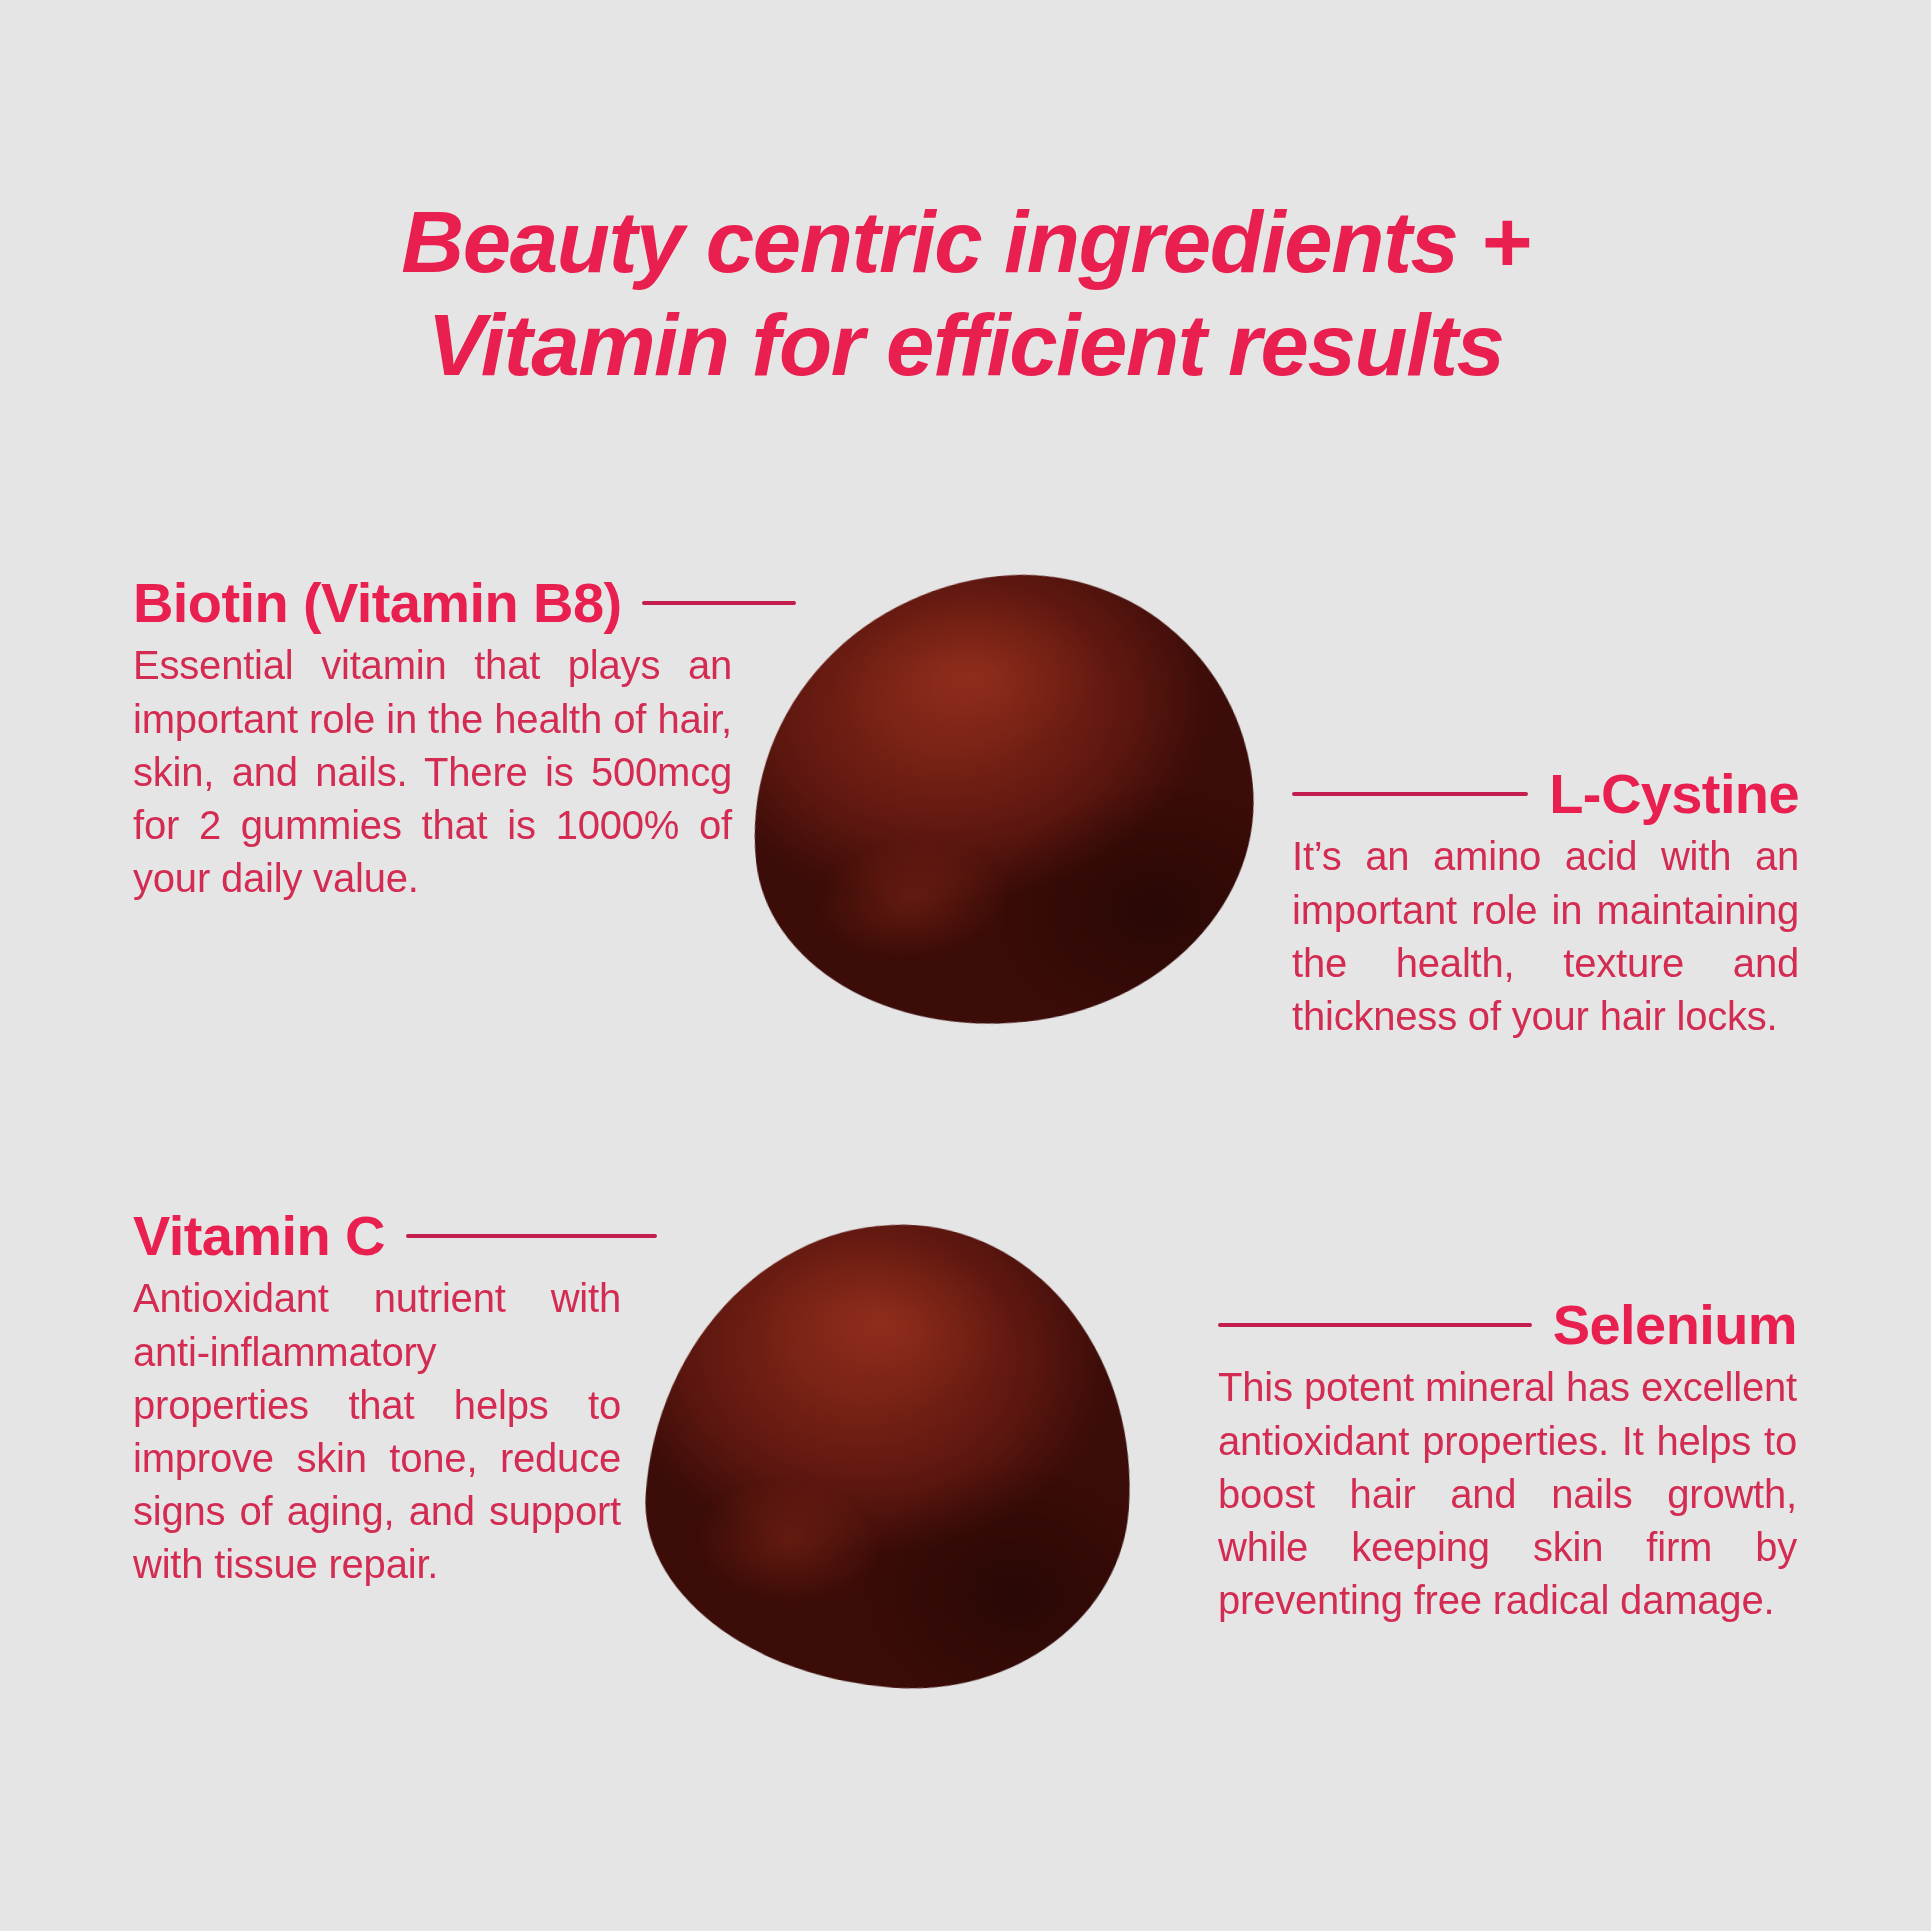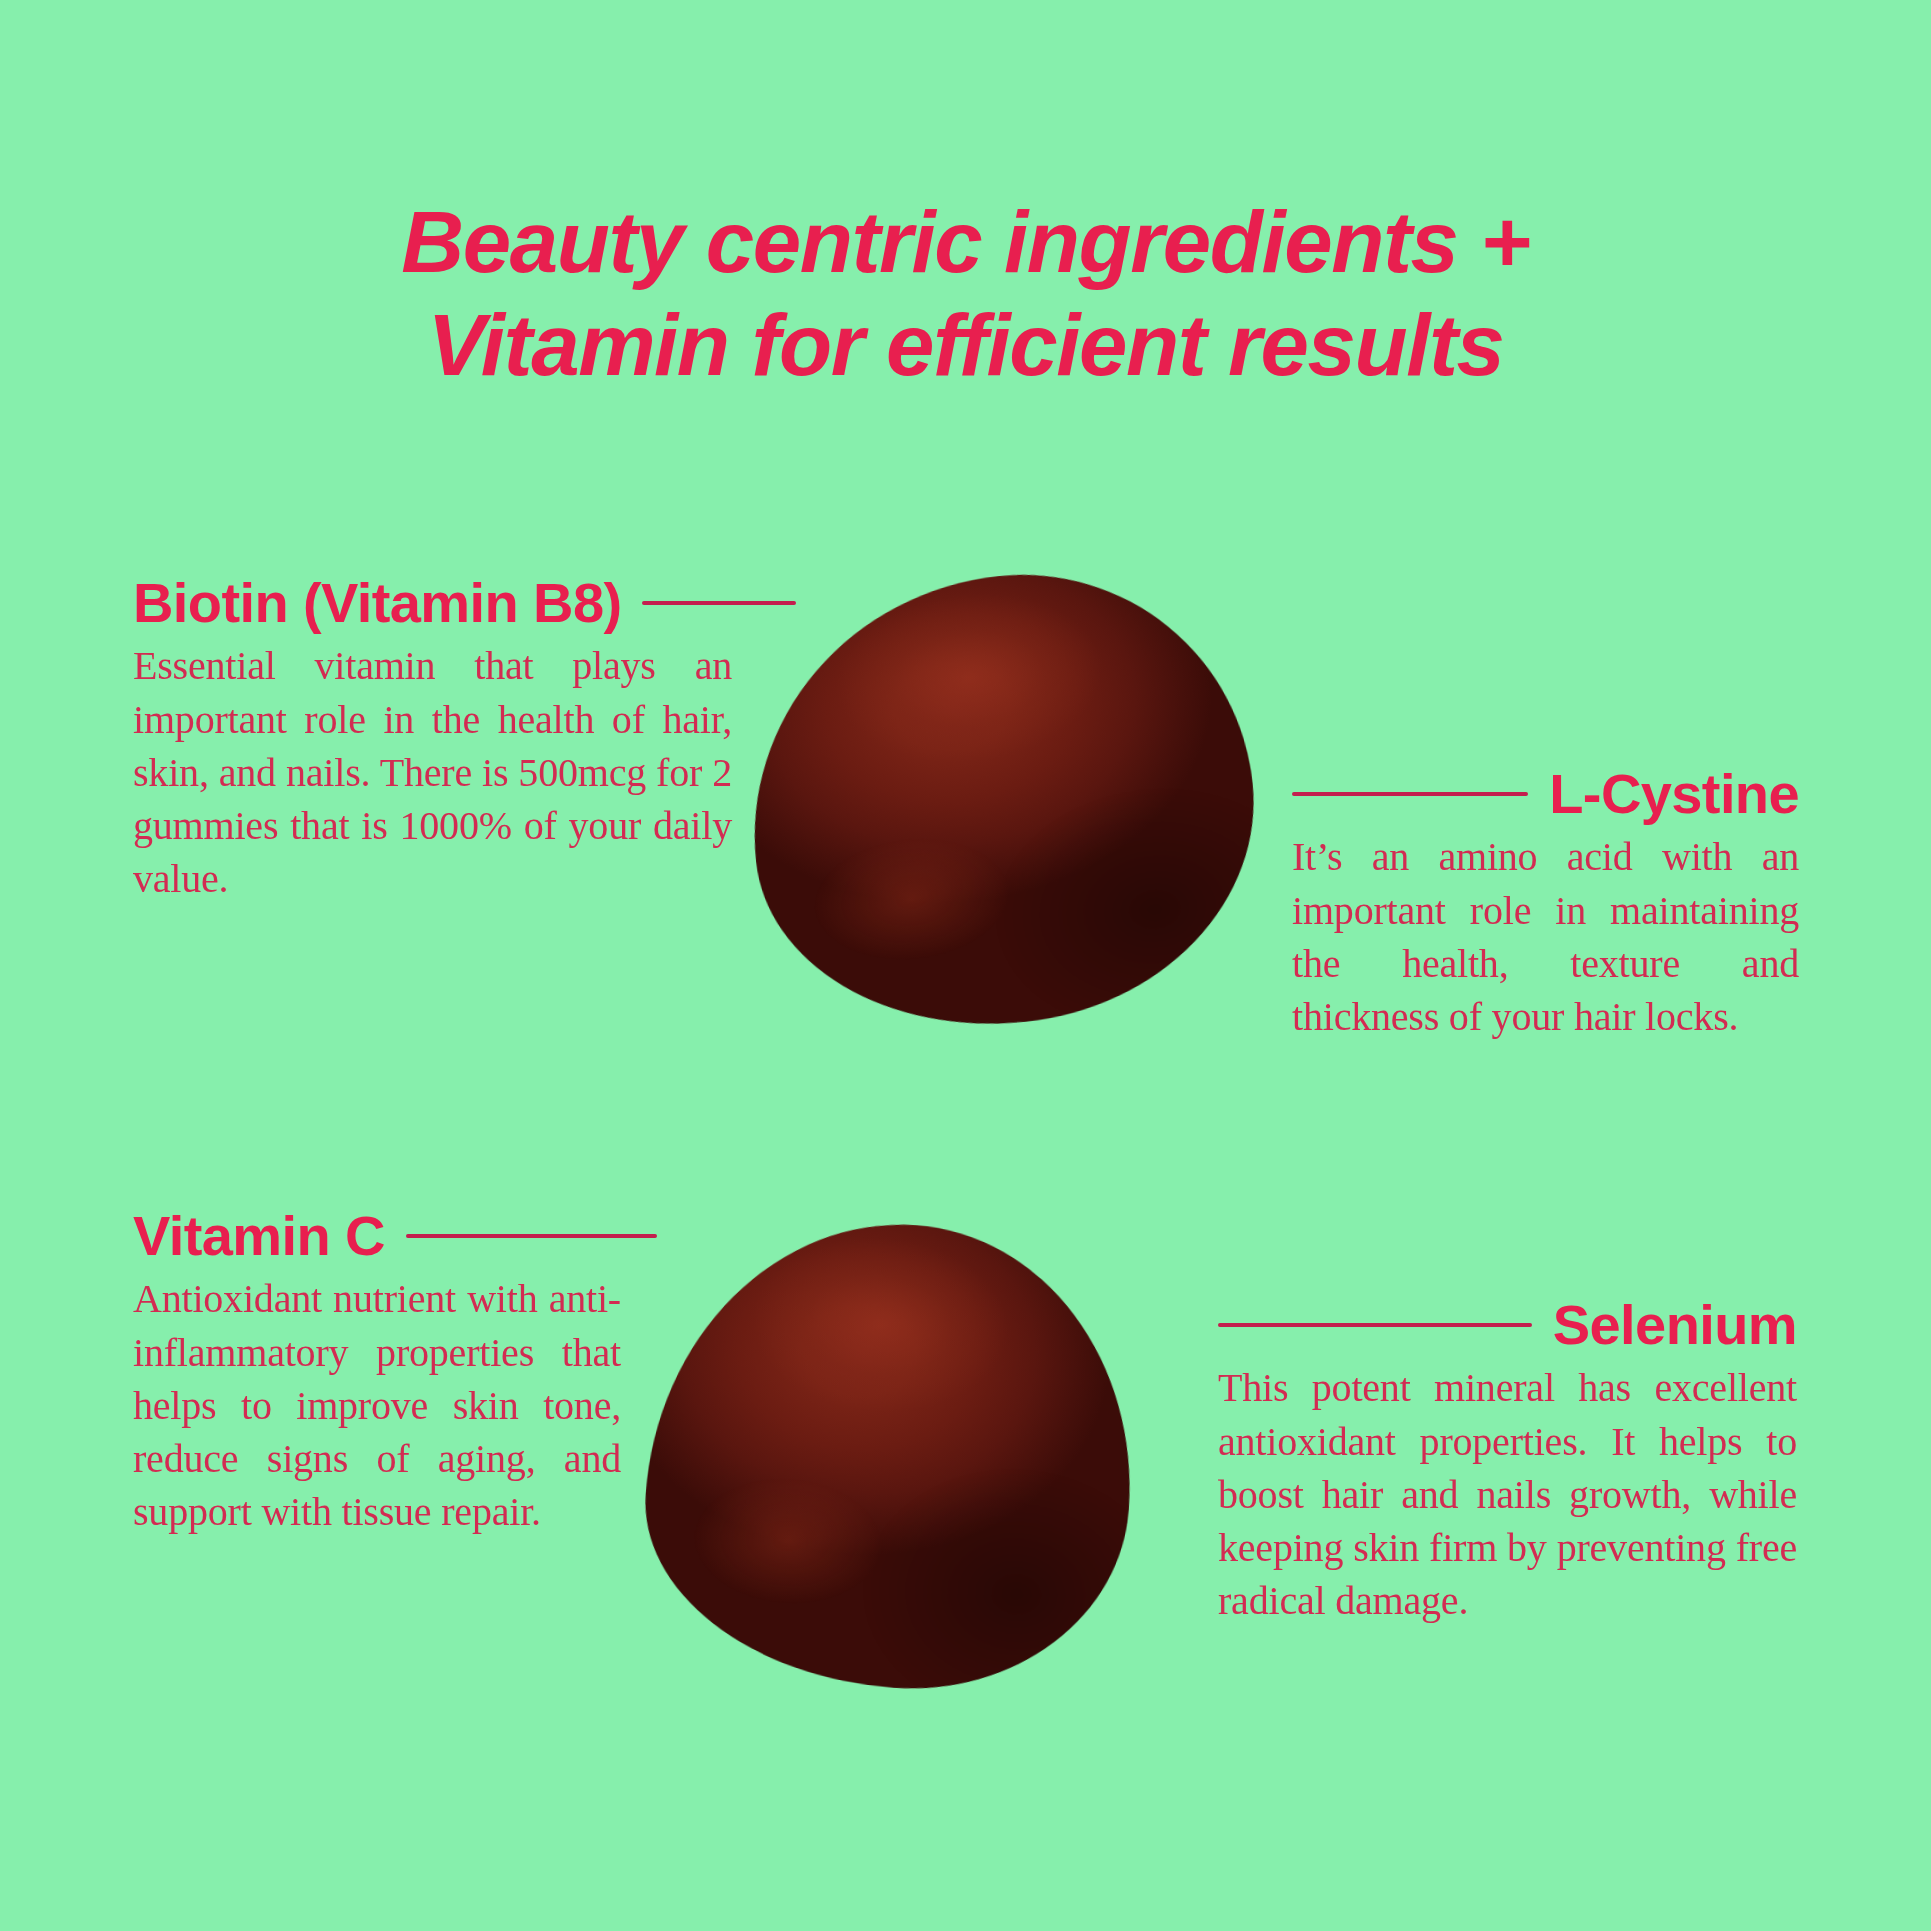--- a/index.html
+++ b/index.html
@@ -10,21 +10,21 @@
     height: 1931px;
     background: #ffffff;
     font-family: "Liberation Sans", sans-serif;
     overflow: hidden;
   }
 
   #infographic {
     position: relative;
     width: 1931px;
     height: 1931px;
-    background: #86efac;
+    background: #e5e5e5;
   }
 
   
   .title-block {
     position: absolute;
     top: 191px;
     left: 0;
     width: 1931px;
     text-align: center;
   }
@@ -70,21 +70,21 @@
   .connector {
     flex: 1 1 auto;
     min-width: 106px;
     height: 3.9px;
     background: #C5२0;
     background: #C41E4E;
     border-radius: 1.9px;
   }
 
   .ing-body {
-    font-family: Liberation Serif, serif;
+    font-family: Liberation Sans, sans-serif;
     font-weight: normal;
     font-size: 40px;
     line-height: 1.33;
     letter-spacing: -0.2px;
     color: #D32B52;
     text-align: justify;
     text-justify: inter-word;
     hyphens: manual;
   }
   .ingredient.right .ing-body { text-align: justify; }

